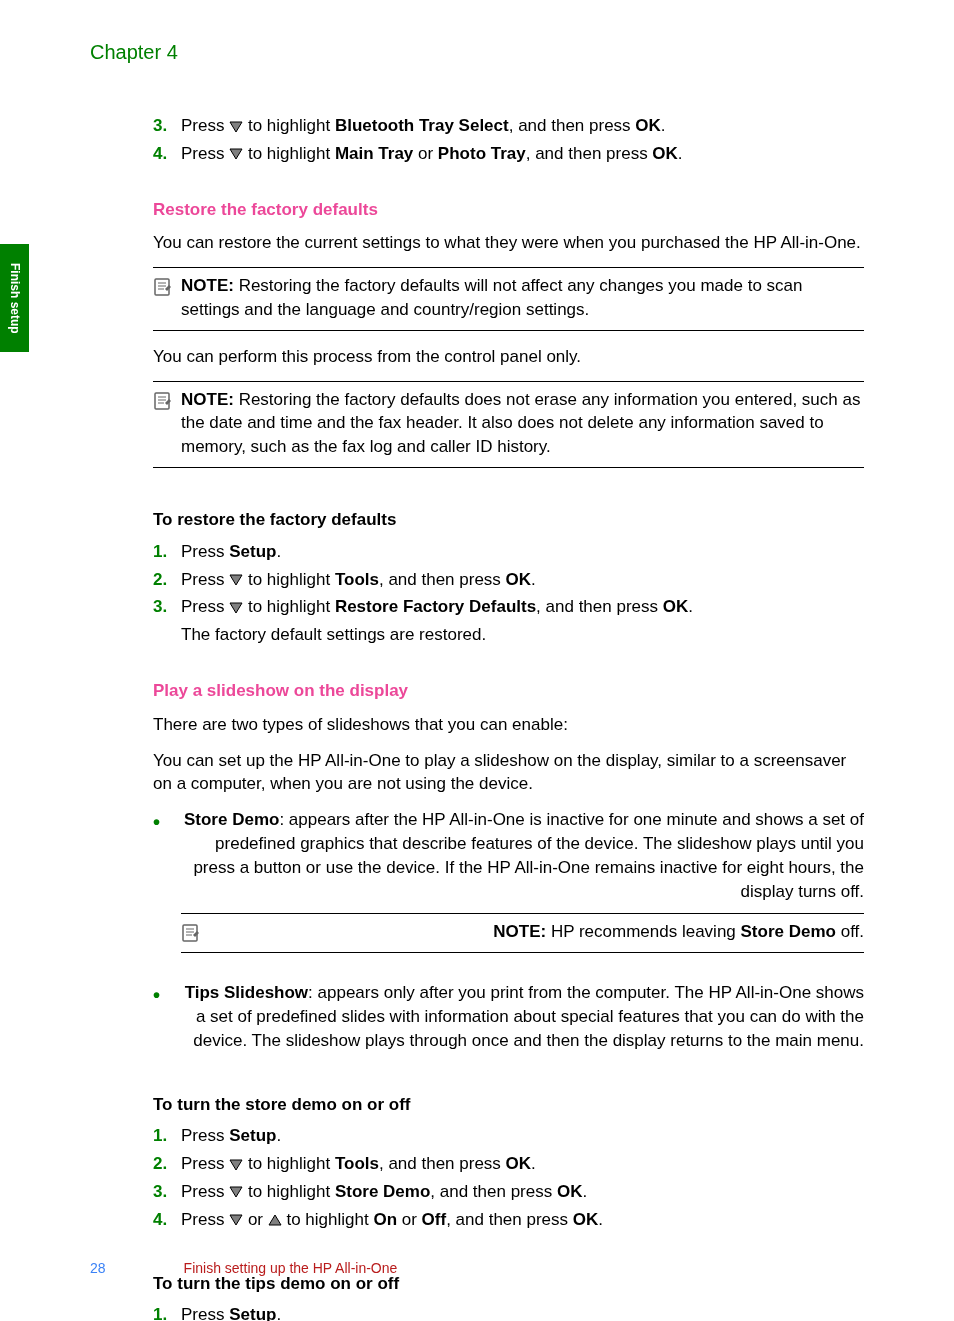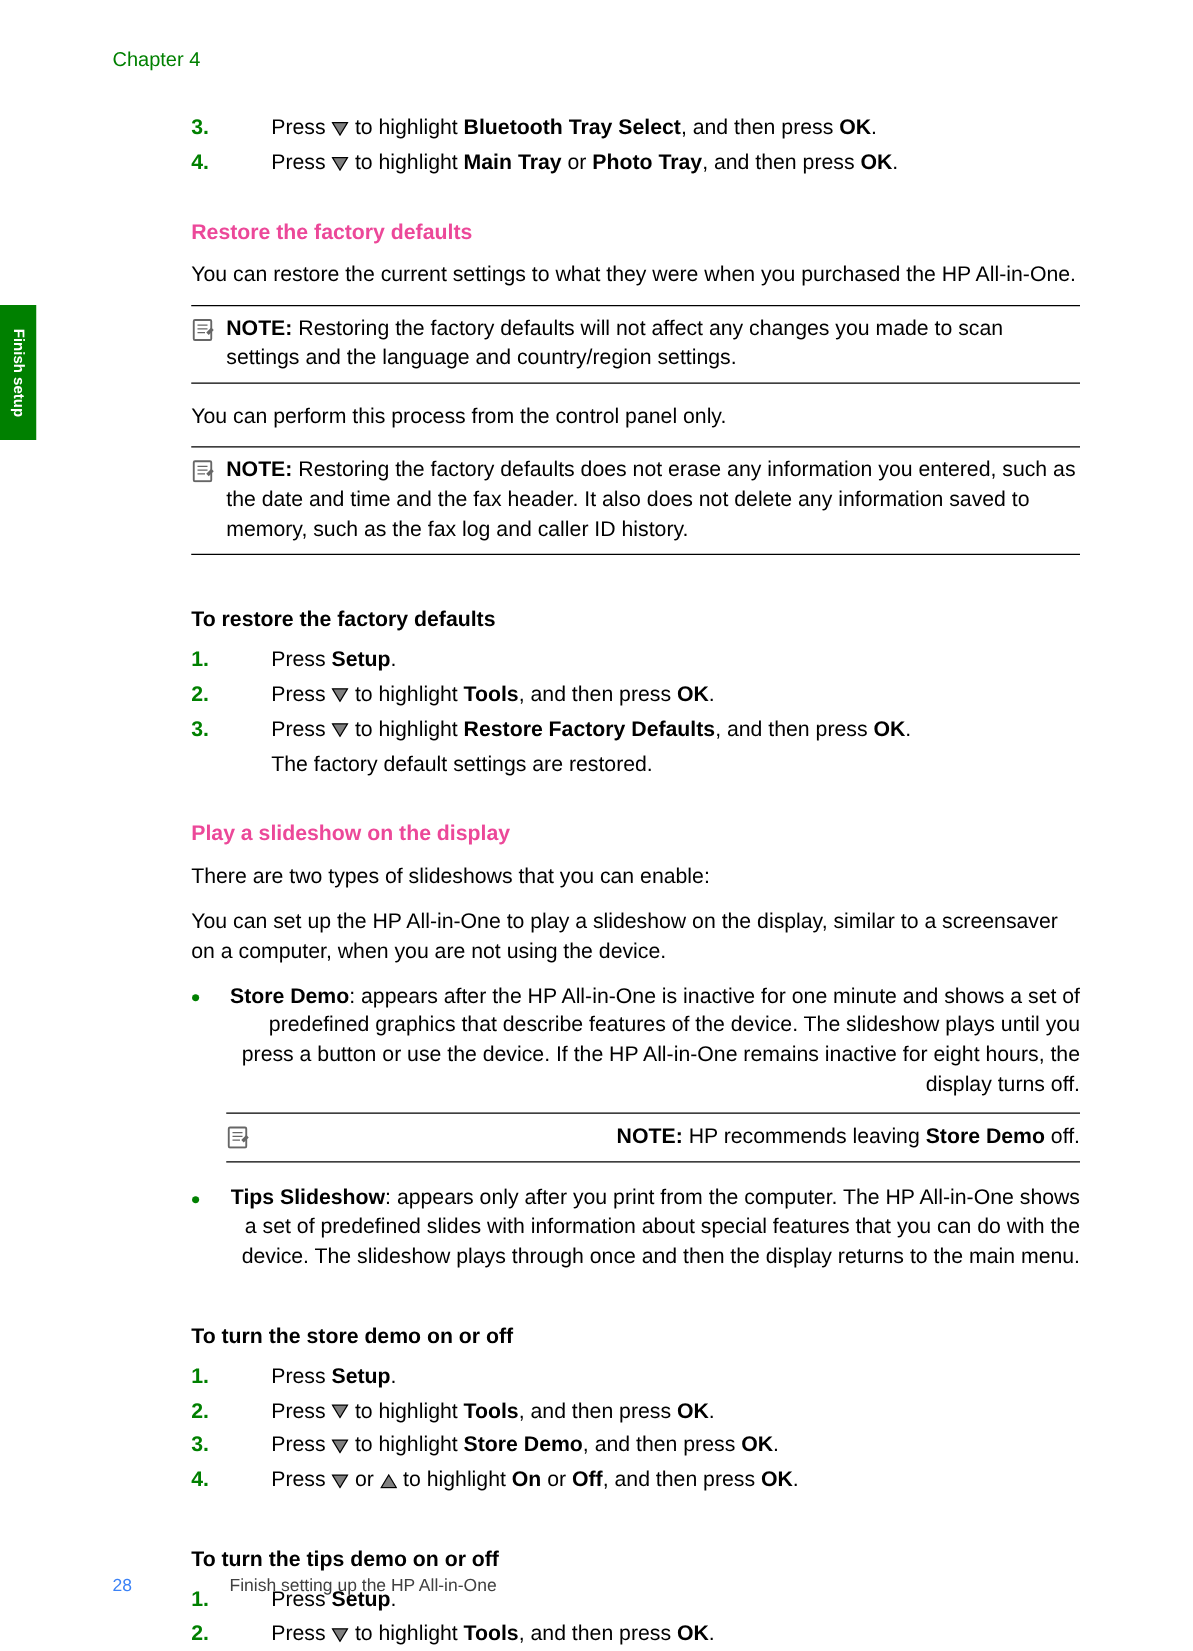--- a/index.html
+++ b/index.html
@@ -1,41 +1,41 @@
 <!DOCTYPE html>
 <html><head>
   <meta charset="utf-8">
   <style>
     * { box-sizing: border-box; margin: 0; padding: 0; }
     body { font-family: Arial, Helvetica, sans-serif; font-size: 17px; line-height: 1.4; color: #000; background: #fff; width: 954px; height: 1321px; position: relative; }
     .page { padding: 38px 90px 30px 90px; height: 100%; position: relative; }
-    .chapter-header { color: #008000; font-size: 16px; margin-bottom: 30px; }
+    .chapter-header { color: #008000; font-size: 20px; margin-bottom: 48px; }
     .side-tab { position: absolute; left: 0; top: 244px; width: 29px; height: 108px; background: #008000; display: flex; align-items: center; justify-content: center; }
     .side-tab-text { color: #fff; font-size: 12px; font-weight: bold; writing-mode: vertical-rl; }
     .content { margin-left: 63px; }
     ol { list-style: none; }
     .num-item { display: flex; margin-bottom: 4px; }
     .num { color: #008000; font-weight: bold; min-width: 28px; flex-shrink: 0; }
-    .item-body { flex: 1; margin-left: 36px; }
+    .item-body { flex: 1; }
     .section-heading { color: #ec4899; font-weight: bold; margin-top: 32px; margin-bottom: 10px; }
     .para { margin-bottom: 12px; }
     .note-box { border-top: 1px solid #000; border-bottom: 1px solid #000; padding: 6px 0 8px 0; margin: 8px 0 14px 0; display: flex; justify-content: space-between; }
     .note-icon { width: 20px; height: 20px; flex-shrink: 0; margin-right: 8px; margin-top: 2px; }
     .note-text { flex: 1; }
     .subheading { font-weight: bold; margin-top: 40px; margin-bottom: 8px; }
     .bullet-item { display: flex; margin-bottom: 6px; }
     .bullet-dot { color: #008000; font-weight: bold; min-width: 28px; flex-shrink: 0; font-size: 20px; line-height: 1; padding-top: 4px; }
     .bullet-body { flex: 1; text-align: right; }
     .down-tri { display: inline-block; vertical-align: middle; }
     .up-tri { display: inline-block; vertical-align: middle; }
     b { font-weight: bold; }
     .footer { position: absolute; bottom: 42px; left: 90px; font-size: 14px; }
     .page-num { color: #3b82f6; margin-right: 38px; }
-    .footer-text { color: #404040; padding-left: 40px; }
-    .note-inner { border-top: 1px solid #000; border-bottom: 1px solid #000; padding: 6px 0 8px 0; margin: 10px 0 10px 0; display: flex; }
+    .footer-text { color: #b91c1c; padding-left: 40px; }
+    .note-inner { border-top: 1px solid #000; border-bottom: 1px solid #000; padding: 6px 0 8px 0; margin: 10px 0 22px 0; display: flex; }
   </style>
 </head>
 <body>
 
 <div class="page">
   <div class="chapter-header">Chapter 4</div>
 
   <div class="side-tab">
     <span class="side-tab-text">Finish setup</span>
   </div>

